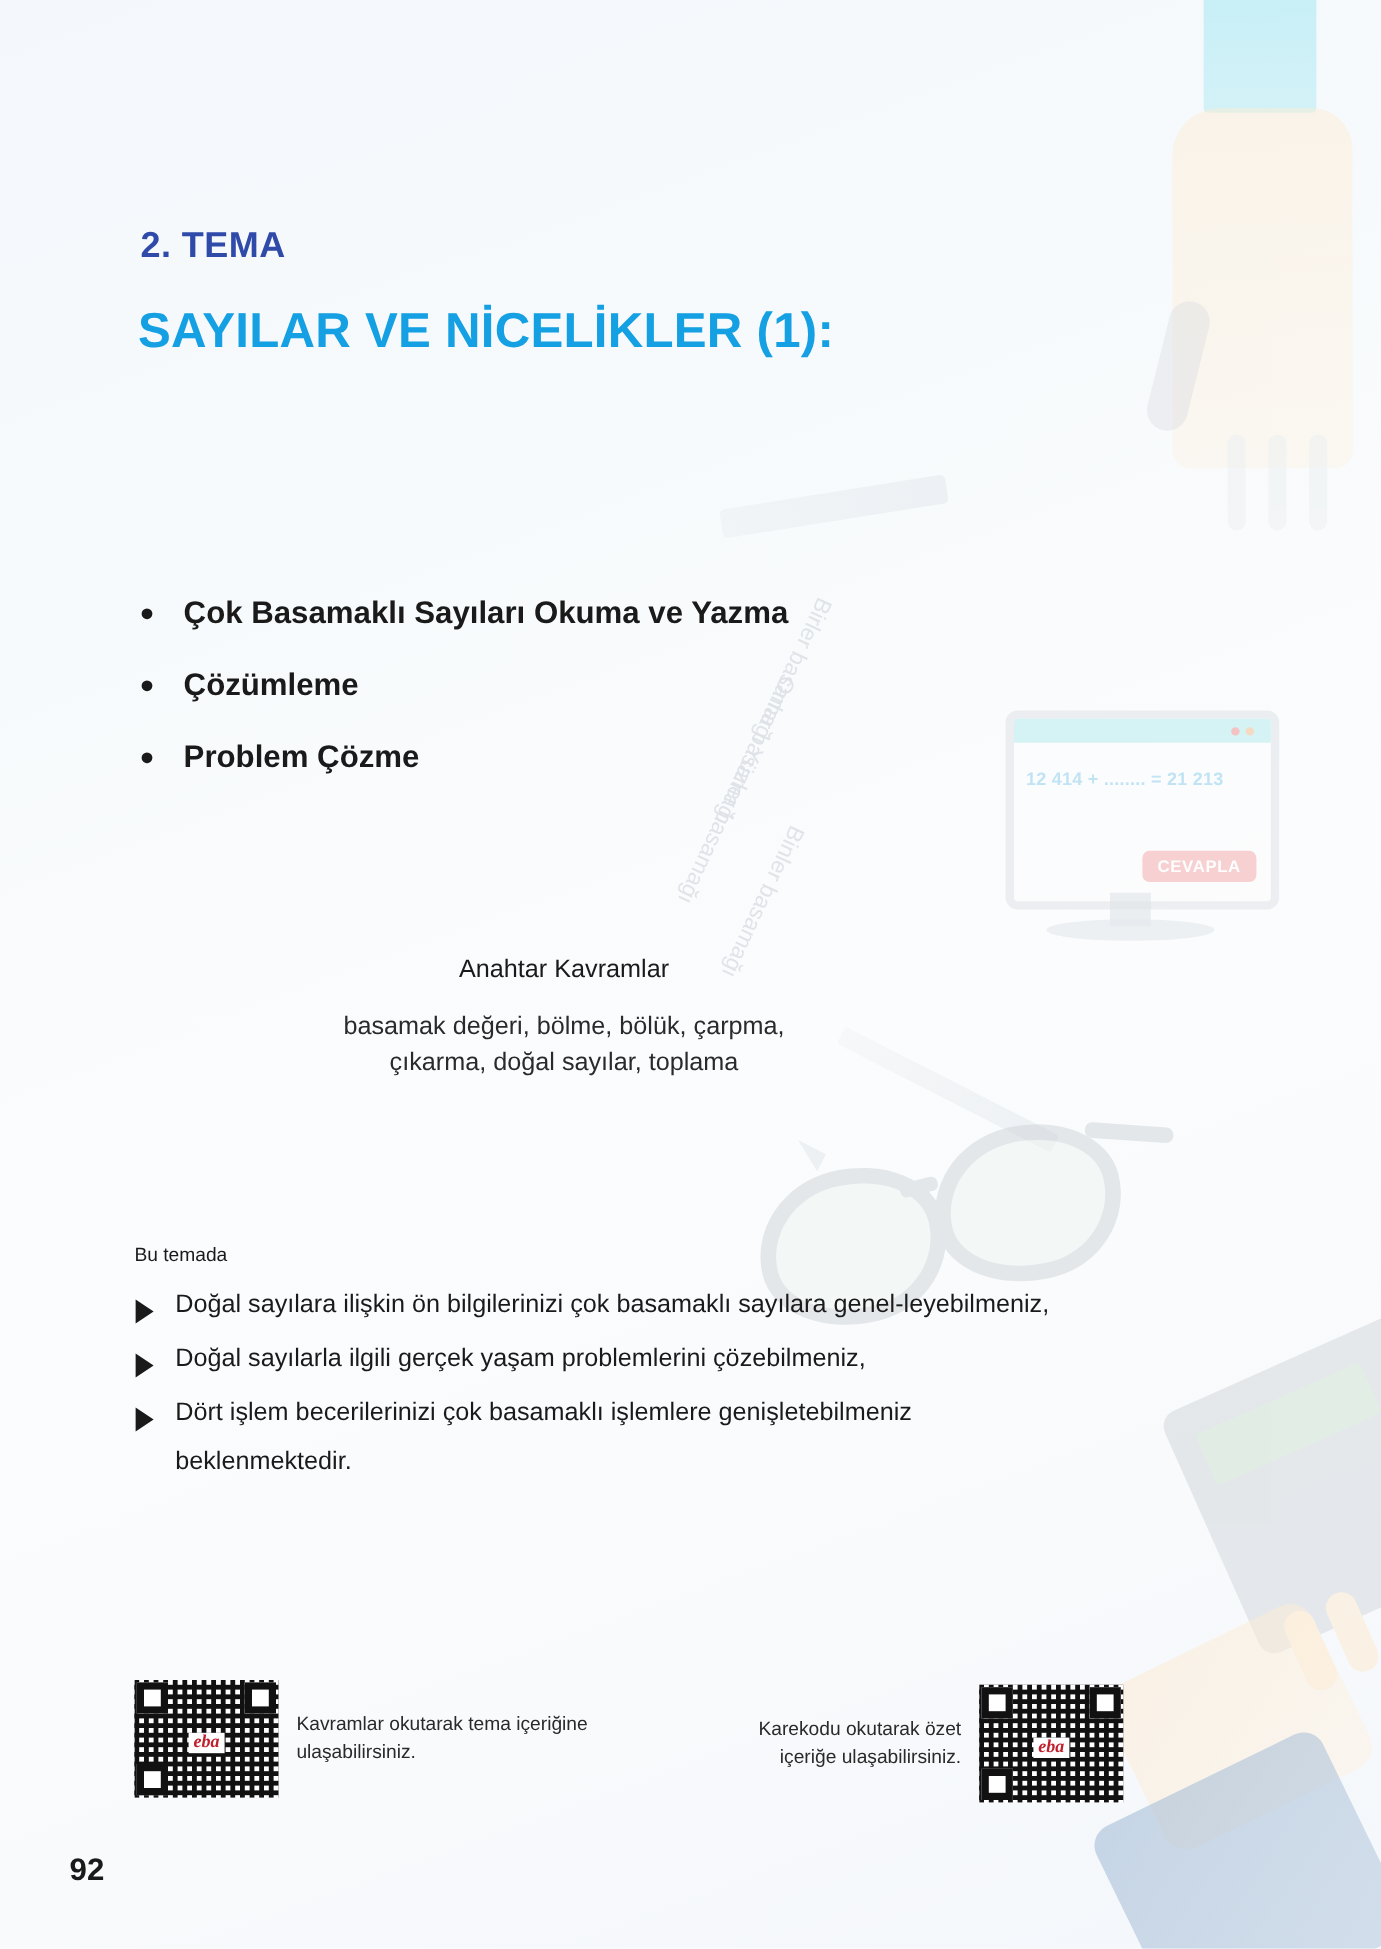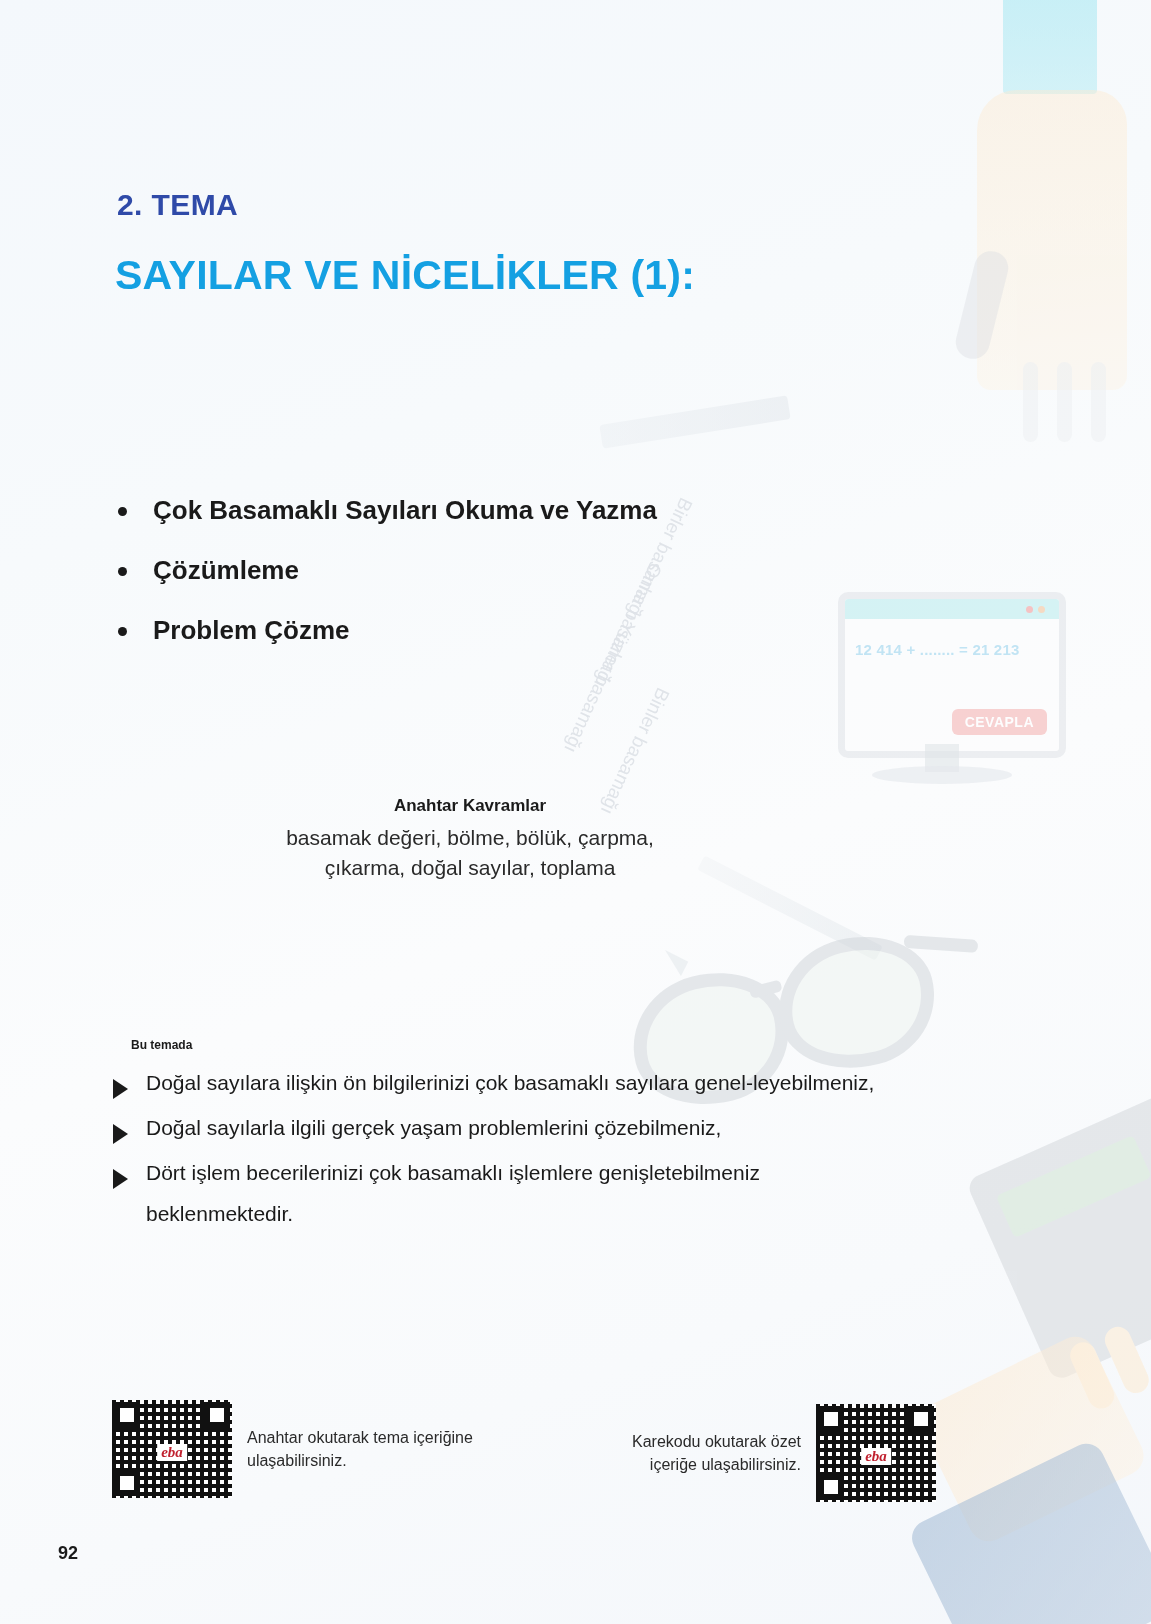--- a/index.html
+++ b/index.html
@@ -106,25 +106,25 @@
     font-size:41px;font-weight:bold;color:#14a0e2;line-height:1.26;
     letter-spacing:.2px;}
 
   #topics{position:absolute;top:495px;left:110px;width:760px;}
   .topic{display:flex;align-items:flex-start;margin-bottom:29px;}
   .topic .dot{width:9px;height:9px;border-radius:50%;background:#1a1a1a;
     margin:12px 26px 0 8px;flex:none;}
   .topic .txt{font-size:26px;font-weight:bold;color:#1a1a1a;line-height:1.2;}
 
   #keywords{position:absolute;top:796px;left:150px;width:640px;text-align:center;}
-  #kw-title{font-size:17px;font-weight:bold;color:#1a1a1a;margin-bottom:7px;}
+  #kw-title{font-size:21px;font-weight:normal;color:#1a1a1a;margin-bottom:21px;}
   .kw-line{font-size:21px;color:#2a2a2a;line-height:1.45;}
 
   #outcomes{position:absolute;top:1038px;left:112px;width:830px;}
-  #oc-head{font-size:12px;font-weight:bold;color:#1a1a1a;margin-bottom:15px;margin-left:19px;}
+  #oc-head{font-size:16px;font-weight:normal;color:#1a1a1a;margin-bottom:15px;}
   .oc{display:flex;align-items:flex-end;margin-bottom:13px;}
   .oc .tri{width:0;height:0;flex:none;
     border-top:10px solid transparent;border-bottom:10px solid transparent;
     border-left:15px solid #1a1a1a;margin:6px 18px 0 1px;}
   .oc .txt{font-size:21px;color:#1a1a1a;line-height:1.52;}
   #oc-final{font-size:21px;font-weight:normal;color:#1a1a1a;
     margin:6px 0 0 34px;}
 
   
   .qrblock{position:absolute;display:flex;align-items:center;}
@@ -144,21 +144,21 @@
     background:#fff;border:6px solid #111;box-sizing:border-box;}
   .qr .eba{position:absolute;top:44px;left:50%;transform:translateX(-50%);
     background:#fff;padding:1px 4px;color:#c0202e;font-size:15px;
     font-style:italic;font-weight:bold;font-family:"Liberation Serif",serif;
     line-height:1;}
   .qrcap{font-size:16px;color:#2a2a2a;line-height:1.45;}
   #qr-left .qrcap{margin-left:15px;}
   #qr-right .qrcap{margin-right:15px;text-align:right;order:-1;}
 
   #pageno{position:absolute;top:1543px;left:58px;
-    font-size:18px;font-weight:bold;color:#1a1a1a;}
+    font-size:26px;font-weight:bold;color:#1a1a1a;}
 </style>
 </head>
 <body>
 
 <div id="page">
 
   <div class="art" id="sleeve"></div>
   <div class="art" id="hand">
     <span class="finger f1"></span>
     <span class="finger f2"></span>
@@ -247,21 +247,21 @@
       </div>
       <div id="oc-final">beklenmektedir.</div>
     </div>
 
     <div class="qrblock" id="qr-left">
       <div class="qr">
         <span class="corner3"></span>
         <span class="eba">eba</span>
       </div>
       <div class="qrcap">
-        <div>Anahtar okutarak tema içeriğine</div>
+        <div>Kavramlar okutarak tema içeriğine</div>
         <div>ulaşabilirsiniz.</div>
       </div>
     </div>
 
     <div class="qrblock" id="qr-right">
       <div class="qr">
         <span class="corner3"></span>
         <span class="eba">eba</span>
       </div>
       <div class="qrcap">

